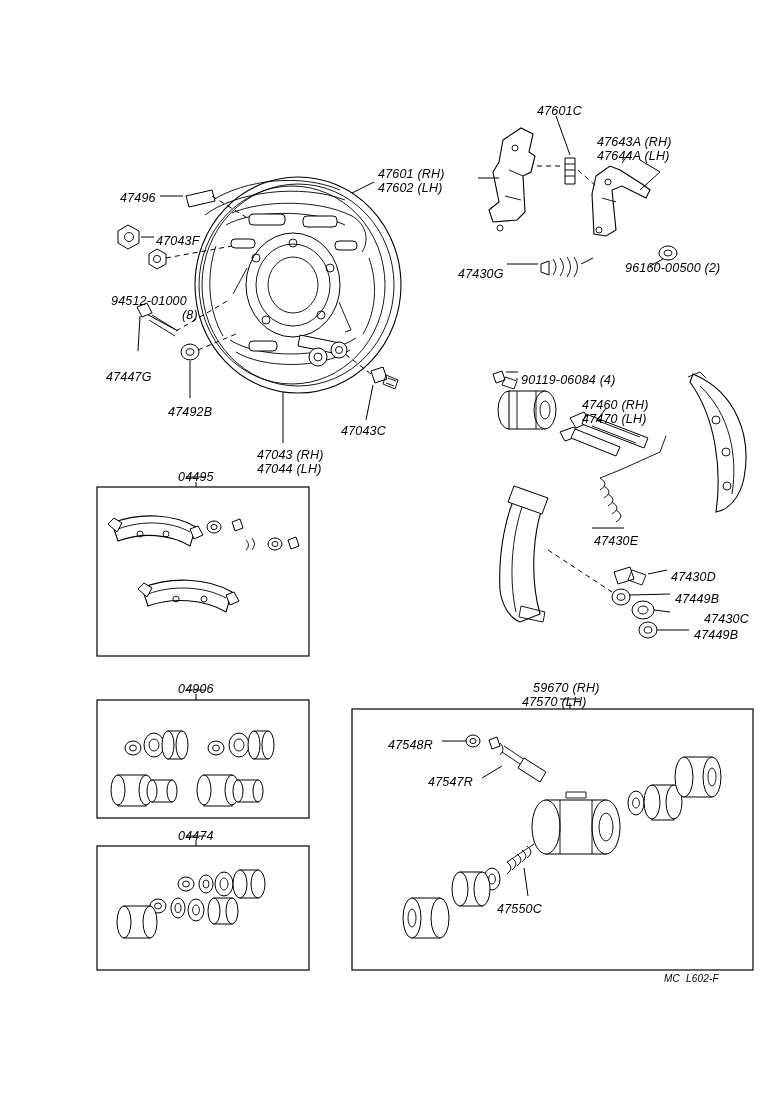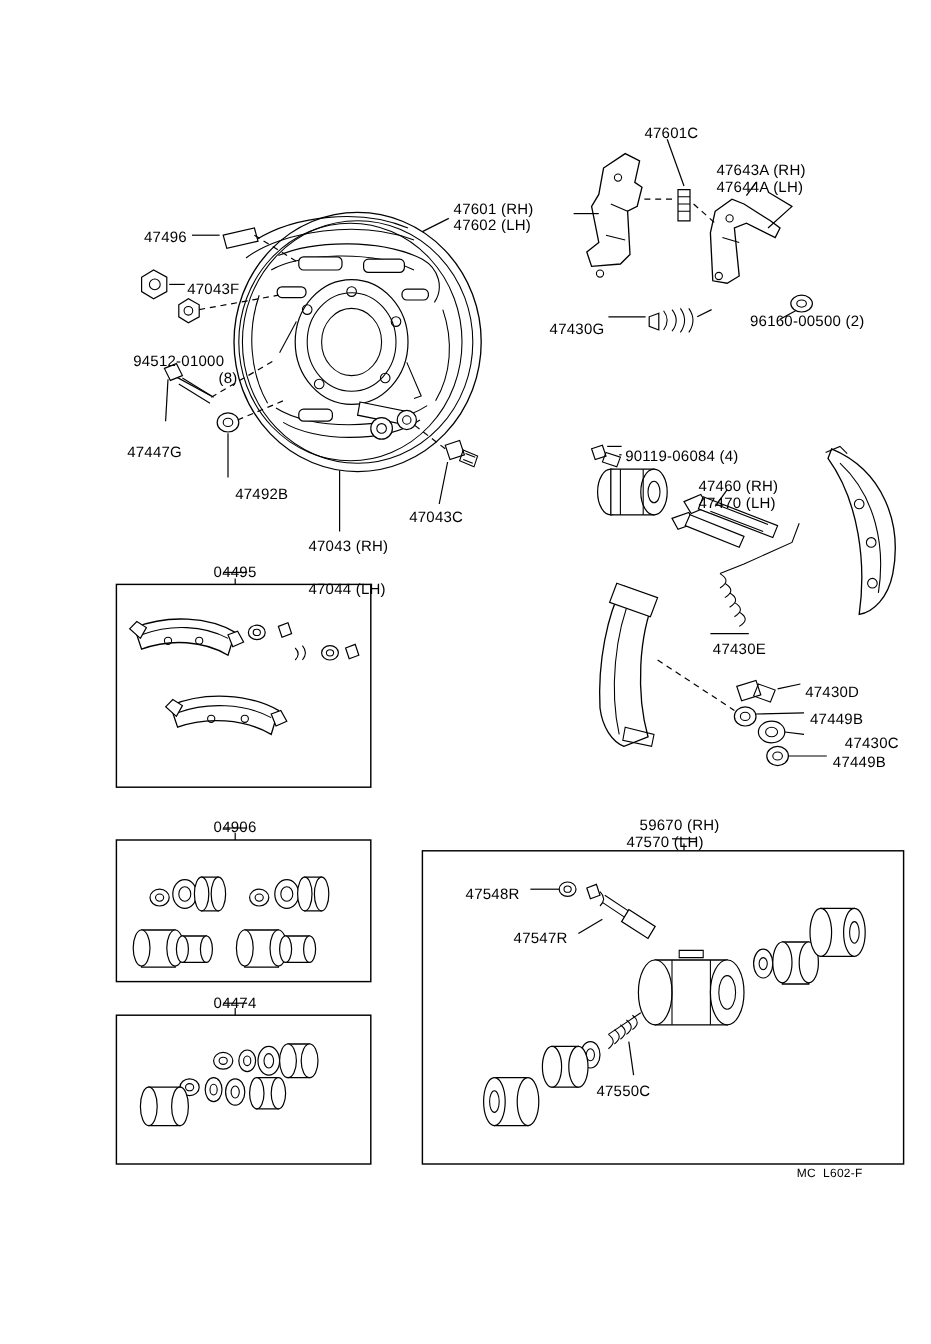--- a/index.html
+++ b/index.html
@@ -1,18 +1,18 @@
 <!DOCTYPE html>
 <html><head>
 <meta charset="utf-8">
 <style>
   html,body{margin:0;padding:0;background:#fff;}
   body{width:776px;height:1120px;position:relative;overflow:hidden;
        font-family:"Liberation Sans",sans-serif;color:#000;}
-  #sheet{position:absolute;left:0;top:0;width:644px;height:1120px;}
+  #sheet{position:absolute;left:0;top:0;width:644px;height:1120px;font-style:italic;}
   .lbl{position:absolute;font-size:12.5px;letter-spacing:.2px;white-space:pre;line-height:14px;}
   svg{position:absolute;left:0;top:0;width:776px;height:1120px;overflow:visible;}
   .ln{stroke:#000;stroke-width:1;fill:none;}
   .dsh{stroke:#000;stroke-width:1;fill:none;stroke-dasharray:5 4;}
   .box{stroke:#000;stroke-width:1.2;fill:none;}
   .prt{stroke:#000;stroke-width:1.1;fill:#fff;}
   .prt2{stroke:#000;stroke-width:1;fill:#fff;}
   .thin{stroke:#000;stroke-width:.9;fill:none;}
 </style>
 </head>
@@ -361,24 +361,24 @@
   <div class="lbl" style="left:120px;top:191px;">47496</div>
   <div class="lbl" style="left:156px;top:234px;">47043F</div>
   <div class="lbl" style="left:625px;top:261px;">96160-00500 (2)</div>
   <div class="lbl" style="left:458px;top:267px;">47430G</div>
   <div class="lbl" style="left:111px;top:294px;">94512-01000</div>
   <div class="lbl" style="left:182px;top:308px;">(8)</div>
   <div class="lbl" style="left:106px;top:370px;">47447G</div>
   <div class="lbl" style="left:521px;top:373px;">90119-06084 (4)</div>
   <div class="lbl" style="left:582px;top:398px;">47460 (RH)</div>
   <div class="lbl" style="left:582px;top:412px;">47470 (LH)</div>
-  <div class="lbl" style="left:168px;top:405px;margin-left:28px;">47492B</div>
+  <div class="lbl" style="left:168px;top:405px;">47492B</div>
   <div class="lbl" style="left:341px;top:424px;">47043C</div>
   <div class="lbl" style="left:257px;top:448px;">47043 (RH)</div>
-  <div class="lbl" style="left:257px;top:462px;margin-top:22px;">47044 (LH)</div>
+  <div class="lbl" style="left:257px;top:462px;">47044 (LH)</div>
   <div class="lbl" style="left:178px;top:470px;">04495</div>
   <div class="lbl" style="left:594px;top:534px;">47430E</div>
   <div class="lbl" style="left:671px;top:570px;">47430D</div>
   <div class="lbl" style="left:675px;top:592px;">47449B</div>
   <div class="lbl" style="left:675px;top:612px;margin-left:29px;">47430C</div>
   <div class="lbl" style="left:694px;top:628px;">47449B</div>
   <div class="lbl" style="left:178px;top:682px;">04906</div>
   <div class="lbl" style="left:533px;top:681px;">59670 (RH)</div>
   <div class="lbl" style="left:522px;top:695px;">47570 (LH)</div>
   <div class="lbl" style="left:388px;top:738px;">47548R</div>

